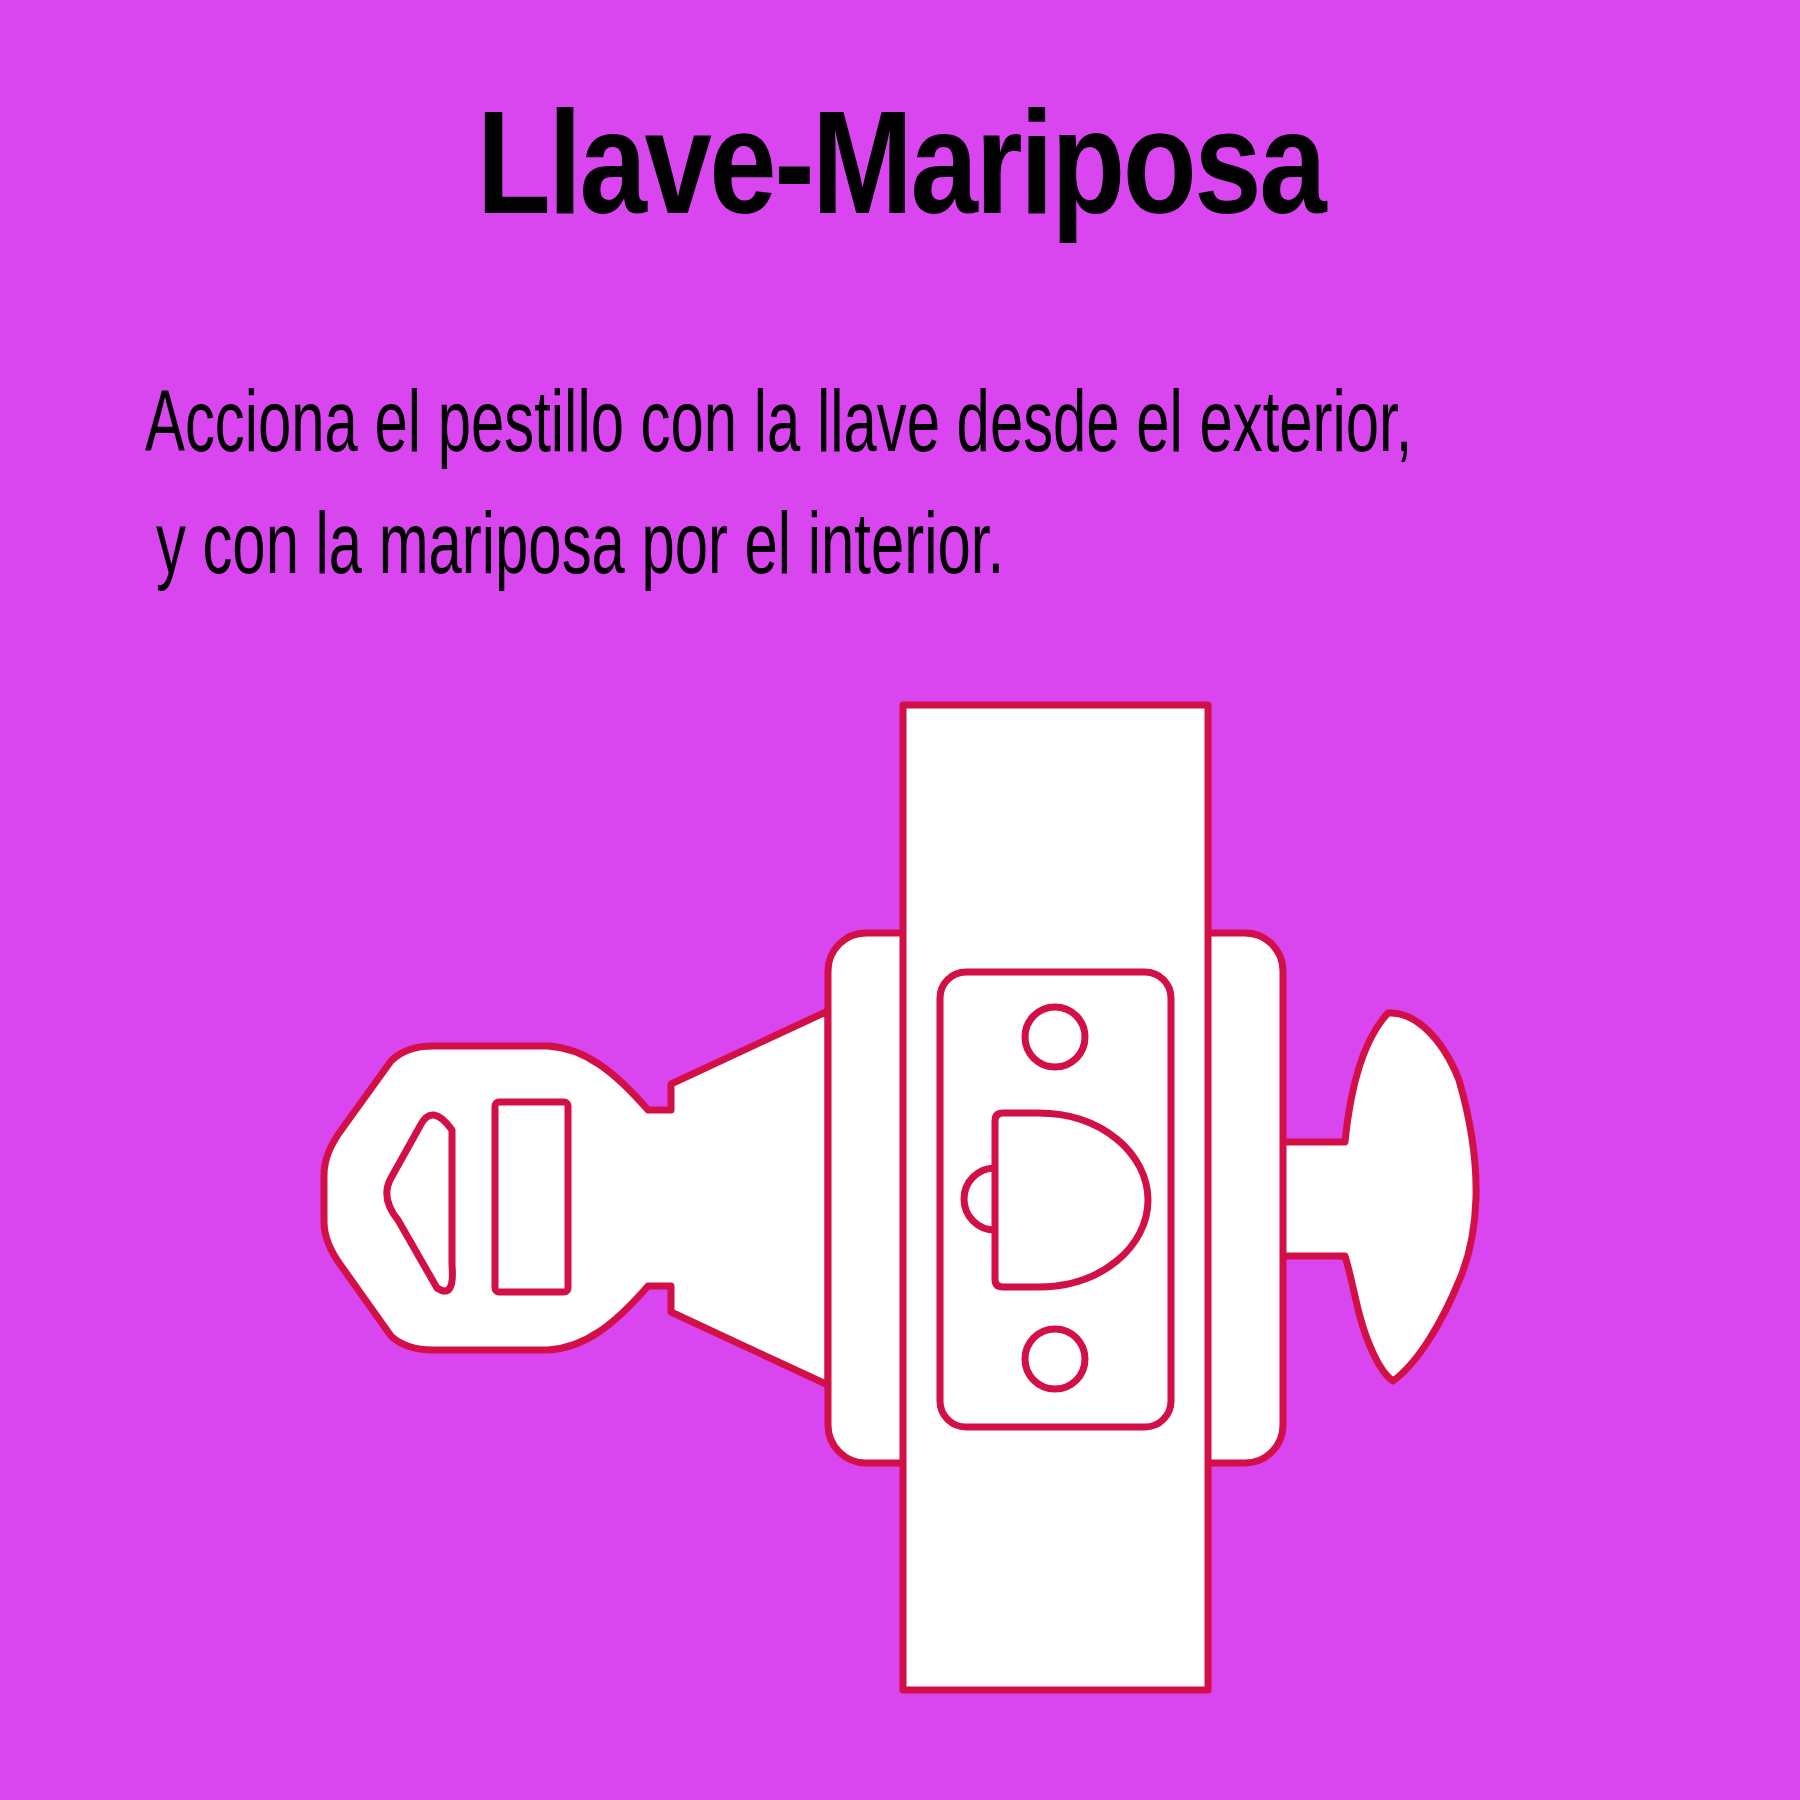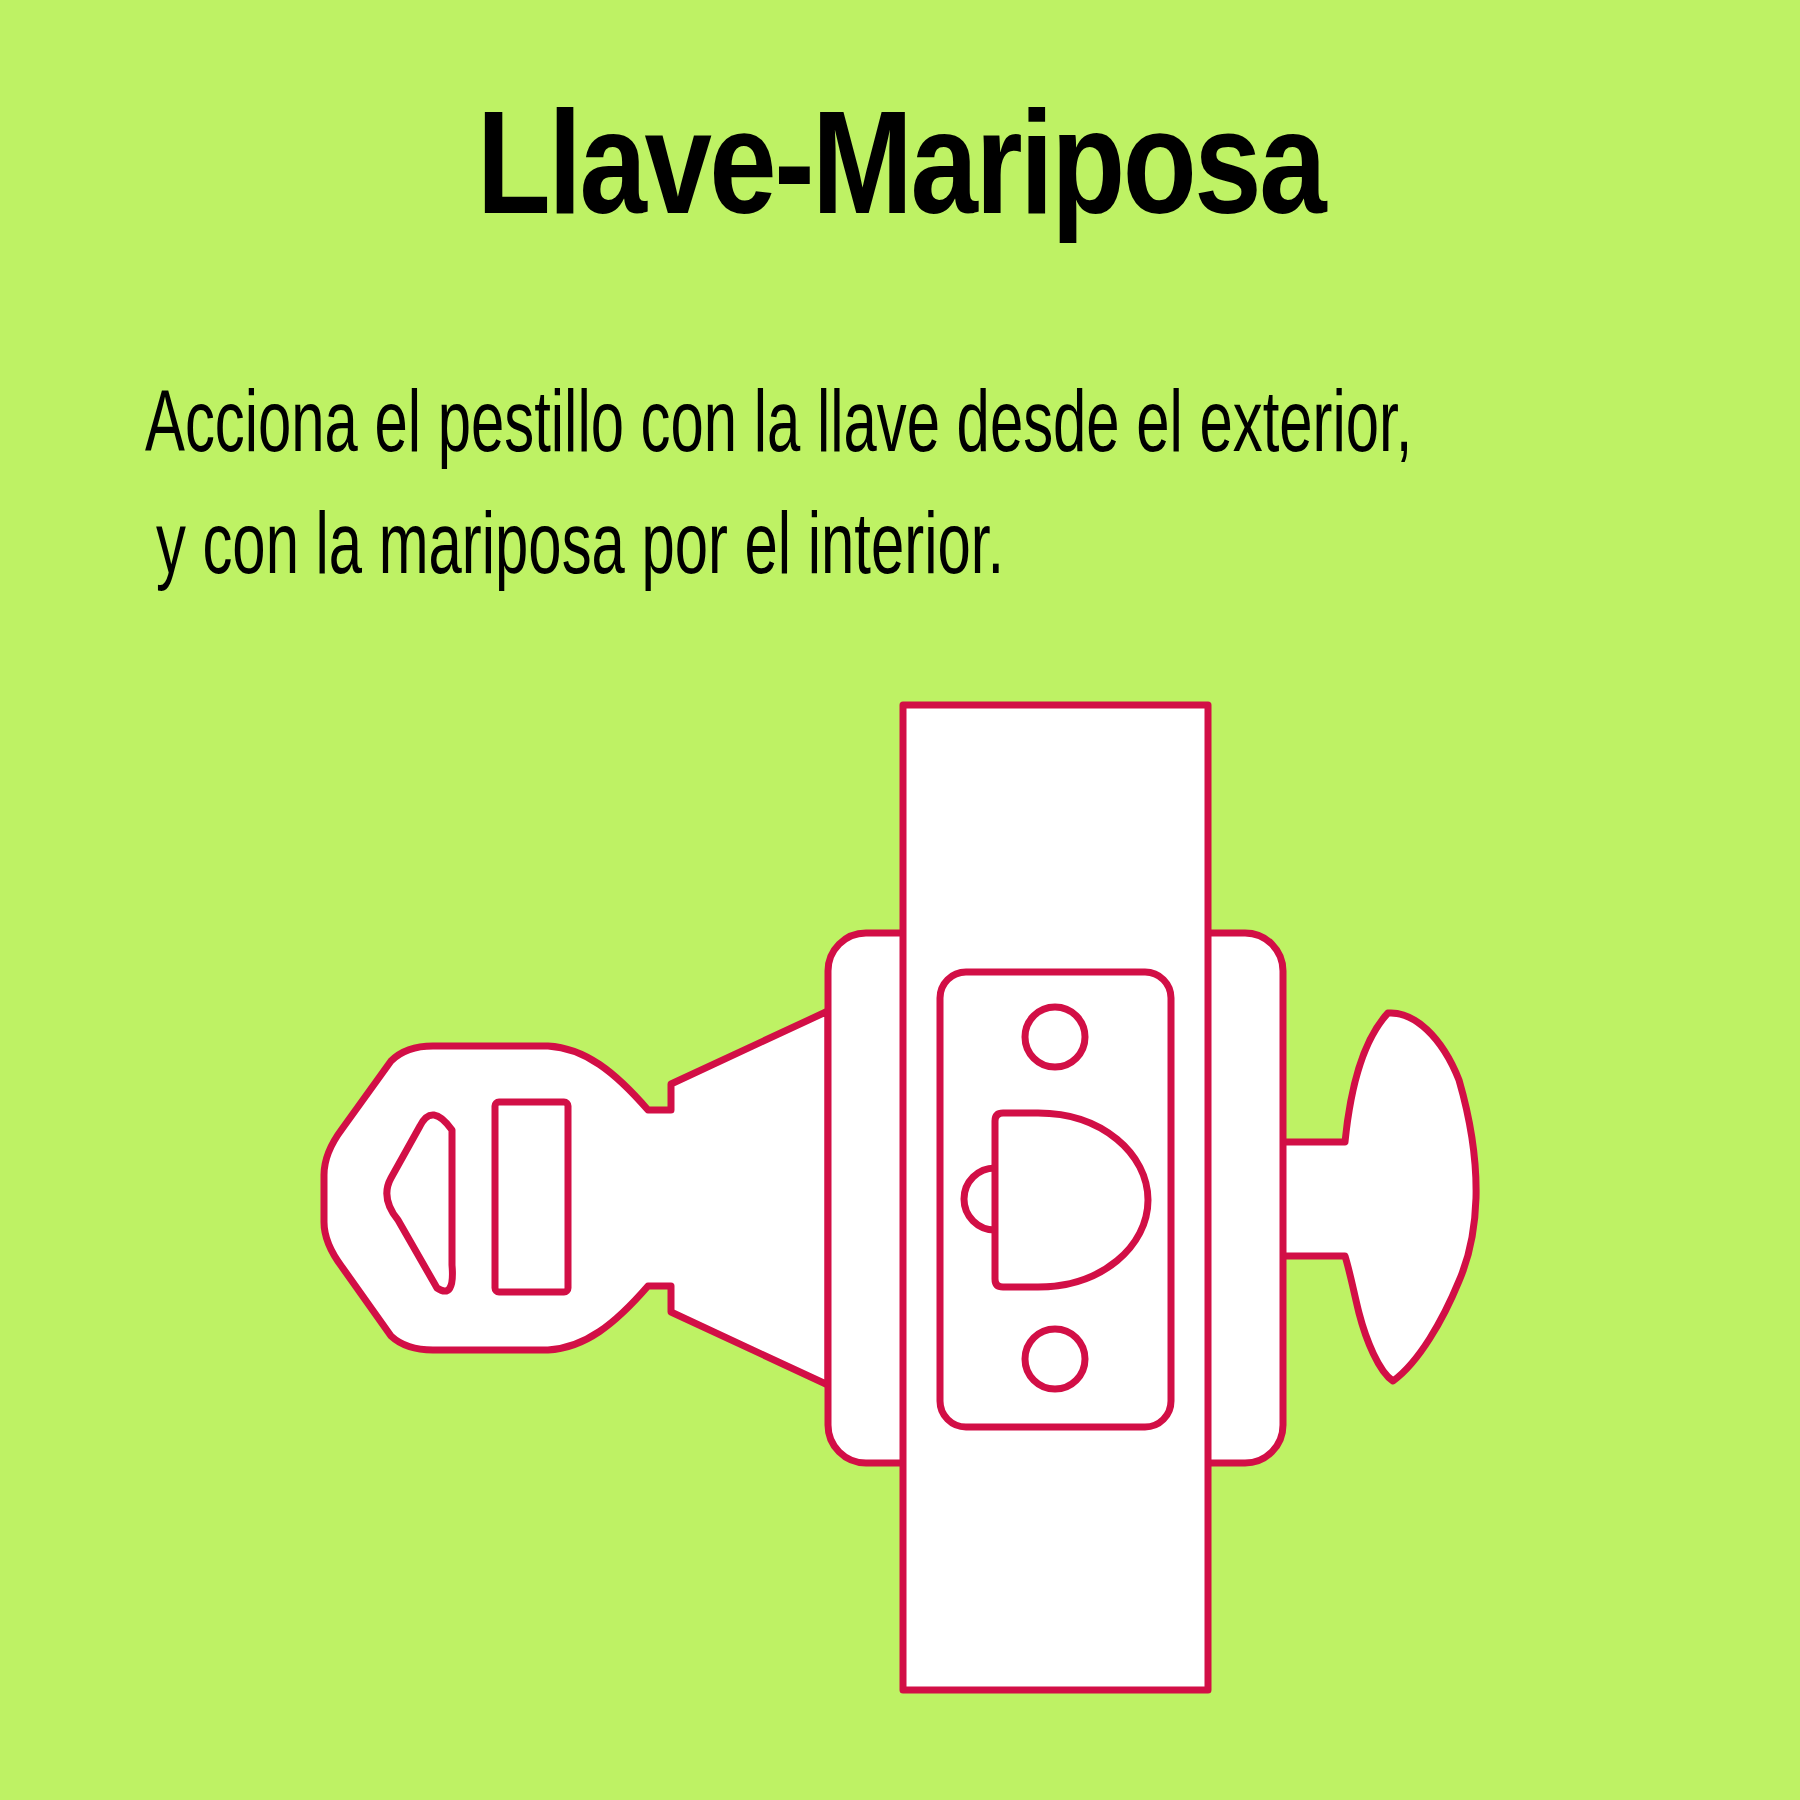--- a/index.html
+++ b/index.html
@@ -8,21 +8,21 @@
     width: 1800px;
     height: 1800px;
     background: #ffffff;
     overflow: hidden;
     font-family: "Liberation Sans", sans-serif;
   }
   .stage {
     position: relative;
     width: 1800px;
     height: 1800px;
-    background: #bef264;
+    background: #d946ef;
   }
   .title-wrap {
     position: absolute;
     top: 86px;
     left: 0;
     width: 1800px;
     text-align: center;
   }
   .title {
     display: inline-block;

